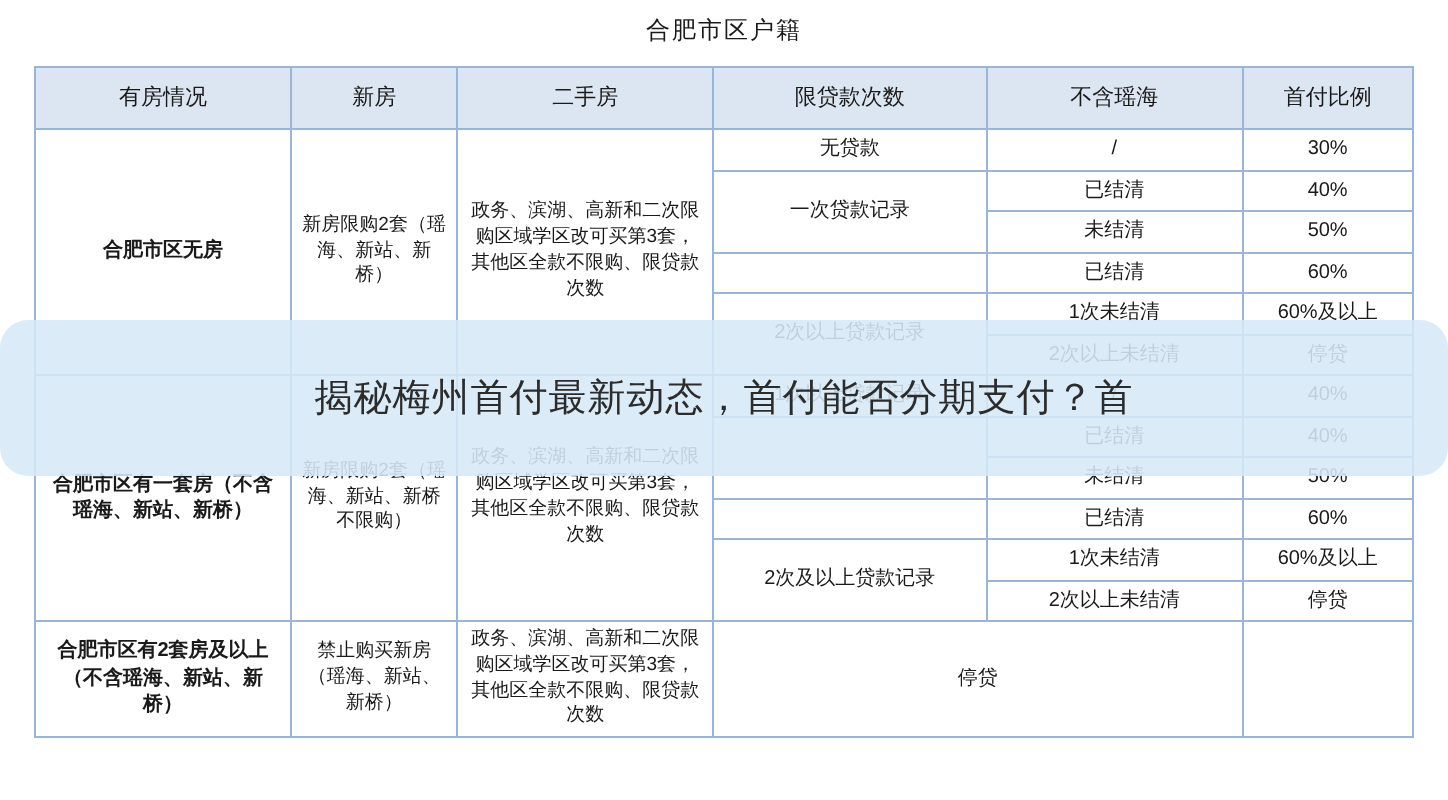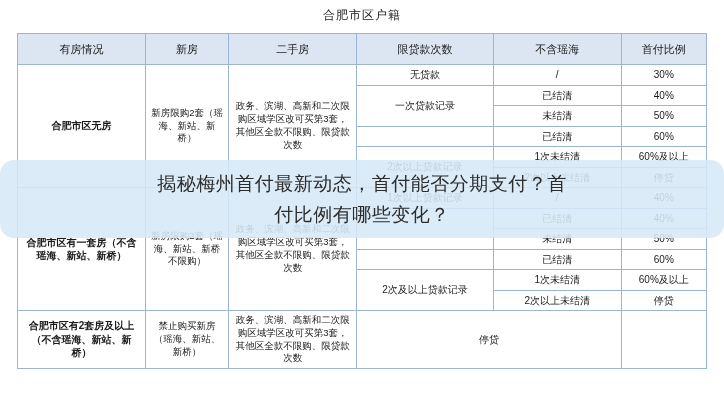--- a/index.html
+++ b/index.html
@@ -187,17 +187,16 @@
         <td class="narrow">政务、滨湖、高新和二次限购区域学区改可买第3套，其他区全款不限购、限贷款次数</td>
         <td colspan="2">停贷</td>
         <td></td>
       </tr>
     </tbody>
   </table>
 
   <div class="overlay-banner">
     <div class="overlay-text">
       <span>揭秘梅州首付最新动态，首付能否分期支付？首</span><br>
-      <span>付比例有哪些变化？</span>
     </div>
   </div>
 
 </div>
 
 </body></html>

